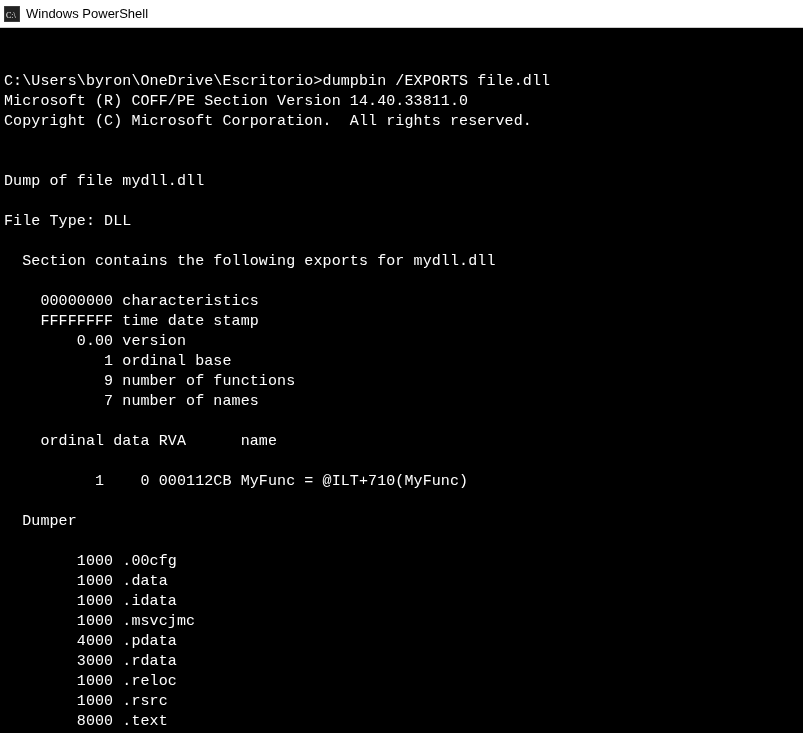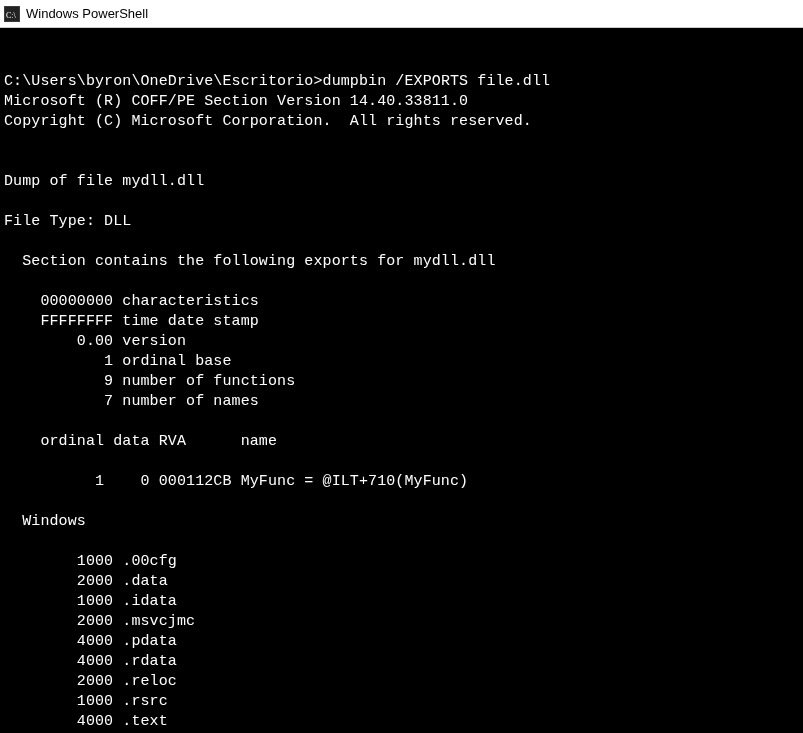--- a/index.html
+++ b/index.html
@@ -69,25 +69,25 @@
 <span>    FFFFFFFF time date stamp</span>
 <span>        0.00 version</span>
 <span>           1 ordinal base</span>
 <span>           9 number of functions</span>
 <span>           7 number of names</span>
 
 <span>    ordinal data RVA      name</span>
 
 <span>          1    0 000112CB MyFunc = @ILT+710(MyFunc)</span>
 
-<span>  Windows</span>
+<span>  Dumper</span>
 
 <span>        1000 .00cfg</span>
-<span>        2000 .data</span>
+<span>        1000 .data</span>
 <span>        1000 .idata</span>
-<span>        2000 .msvcjmc</span>
+<span>        1000 .msvcjmc</span>
 <span>        4000 .pdata</span>
-<span>        4000 .rdata</span>
-<span>        2000 .reloc</span>
+<span>        3000 .rdata</span>
+<span>        1000 .reloc</span>
 <span>        1000 .rsrc</span>
-<span>        4000 .text</span>
+<span>        8000 .text</span>
 
 </div>
 
 </body></html>

